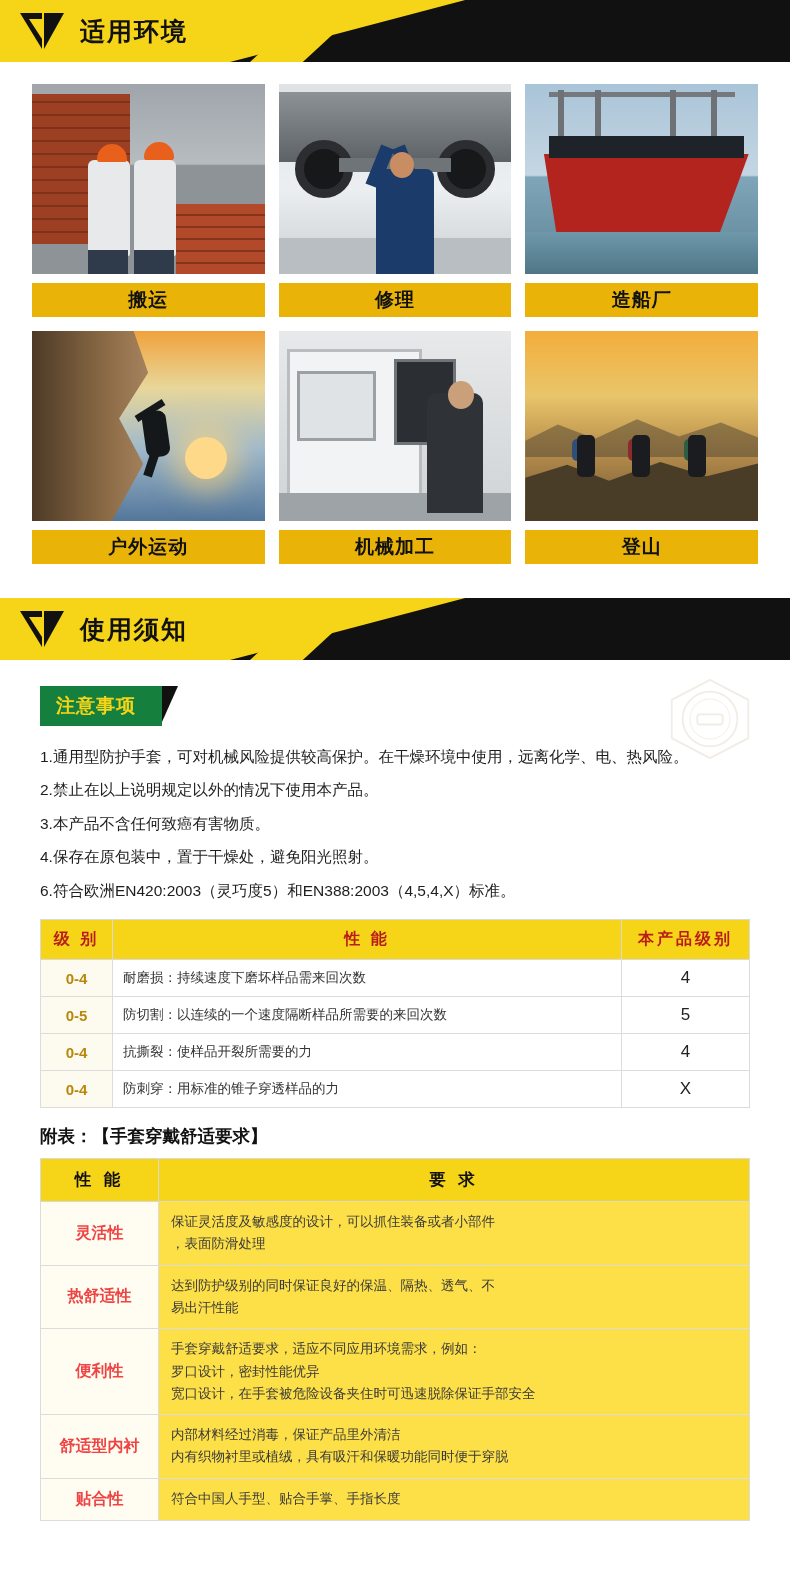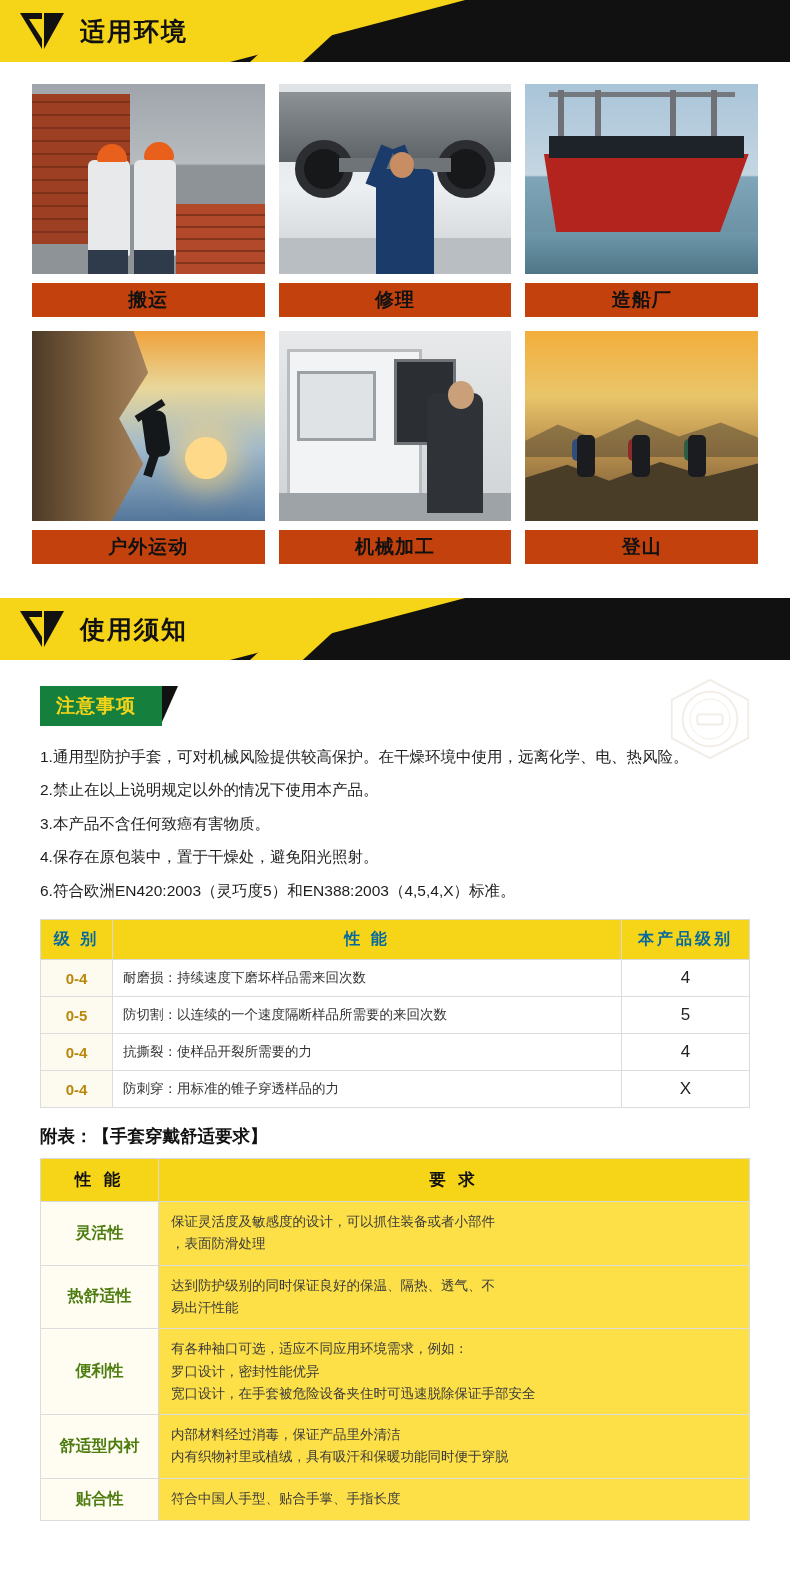--- a/index.html
+++ b/index.html
@@ -65,21 +65,21 @@
   .env-photo {
     width: 100%;
     height: 190px;
     position: relative;
     overflow: hidden;
     background: #cfcfcf;
   }
   .env-caption {
     margin-top: 9px;
     height: 34px;
-    background: #c2410c;
+    background: #eab308;
     display: flex;
     align-items: center;
     justify-content: center;
     font-size: 19px;
     font-weight: bold;
     color: #111;
     letter-spacing: 1px;
   }
   .env-row2 { margin-top: 14px; }
 
@@ -285,21 +285,21 @@
   .tbl-title {
     font-size: 17.5px;
     font-weight: bold;
     padding: 16px 40px 10px 40px;
     color: #111;
   }
   .tbl-wrap { padding: 0 40px; }
   table { width: 100%; border-collapse: collapse; }
   .t1 th {
     background: #f6d417;
-    color: #0369a1;
+    color: #b91c1c;
     font-size: 16px;
     font-weight: bold;
     padding: 9px 6px;
     border: 1px solid #d9d9d9;
     letter-spacing: 3px;
   }
   .t1 td {
     border: 1px solid #dcdcdc;
     font-size: 13.5px;
     padding: 8px 10px;
@@ -333,21 +333,21 @@
   .t2 td {
     border: 1px solid #dcdcdc;
     vertical-align: middle;
     background: #fde047;
   }
   .t2 td.name {
     width: 118px;
     text-align: center;
     font-size: 16px;
     font-weight: bold;
-    color: #4d7c0f;
+    color: #ef4444;
     background: #fffdf2;
     padding: 10px 4px;
   }
   .t2 td.req {
     font-size: 13.5px;
     color: #3a3a3a;
     line-height: 1.65;
     padding: 9px 12px;
   }
   .req-line { display: block; }
@@ -560,21 +560,21 @@
         <tr>
           <td class="name">热舒适性</td>
           <td class="req">
             <span class="req-line">达到防护级别的同时保证良好的保温、隔热、透气、不</span>
             <span class="req-line">易出汗性能</span>
           </td>
         </tr>
         <tr>
           <td class="name">便利性</td>
           <td class="req">
-            <span class="req-line">有各种袖口可选，适应不同应用环境需求，例如：</span>
+            <span class="req-line">手套穿戴舒适要求，适应不同应用环境需求，例如：</span>
             <span class="req-line">罗口设计，密封性能优异</span>
             <span class="req-line">宽口设计，在手套被危险设备夹住时可迅速脱除保证手部安全</span>
           </td>
         </tr>
         <tr>
           <td class="name">舒适型内衬</td>
           <td class="req">
             <span class="req-line">内部材料经过消毒，保证产品里外清洁</span>
             <span class="req-line">内有织物衬里或植绒，具有吸汗和保暖功能同时便于穿脱</span>
           </td>

